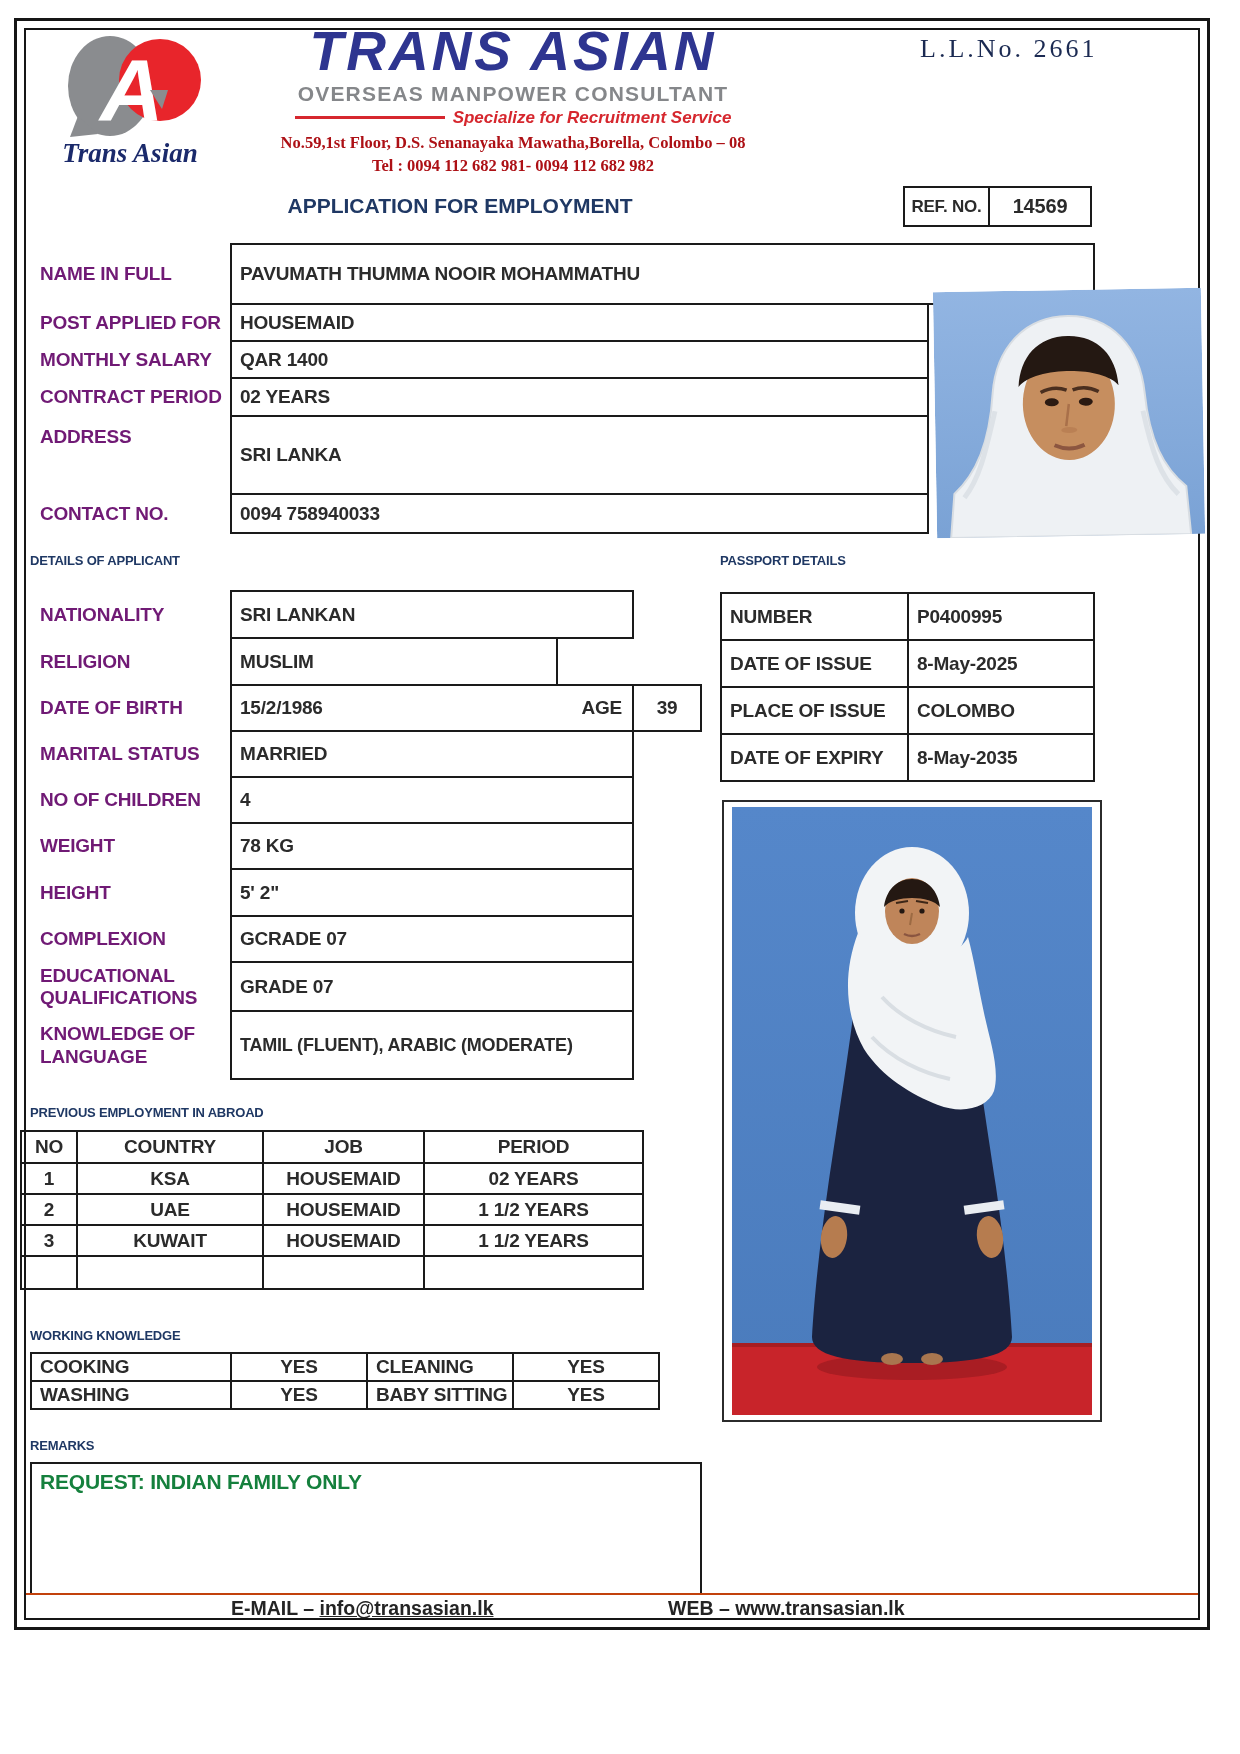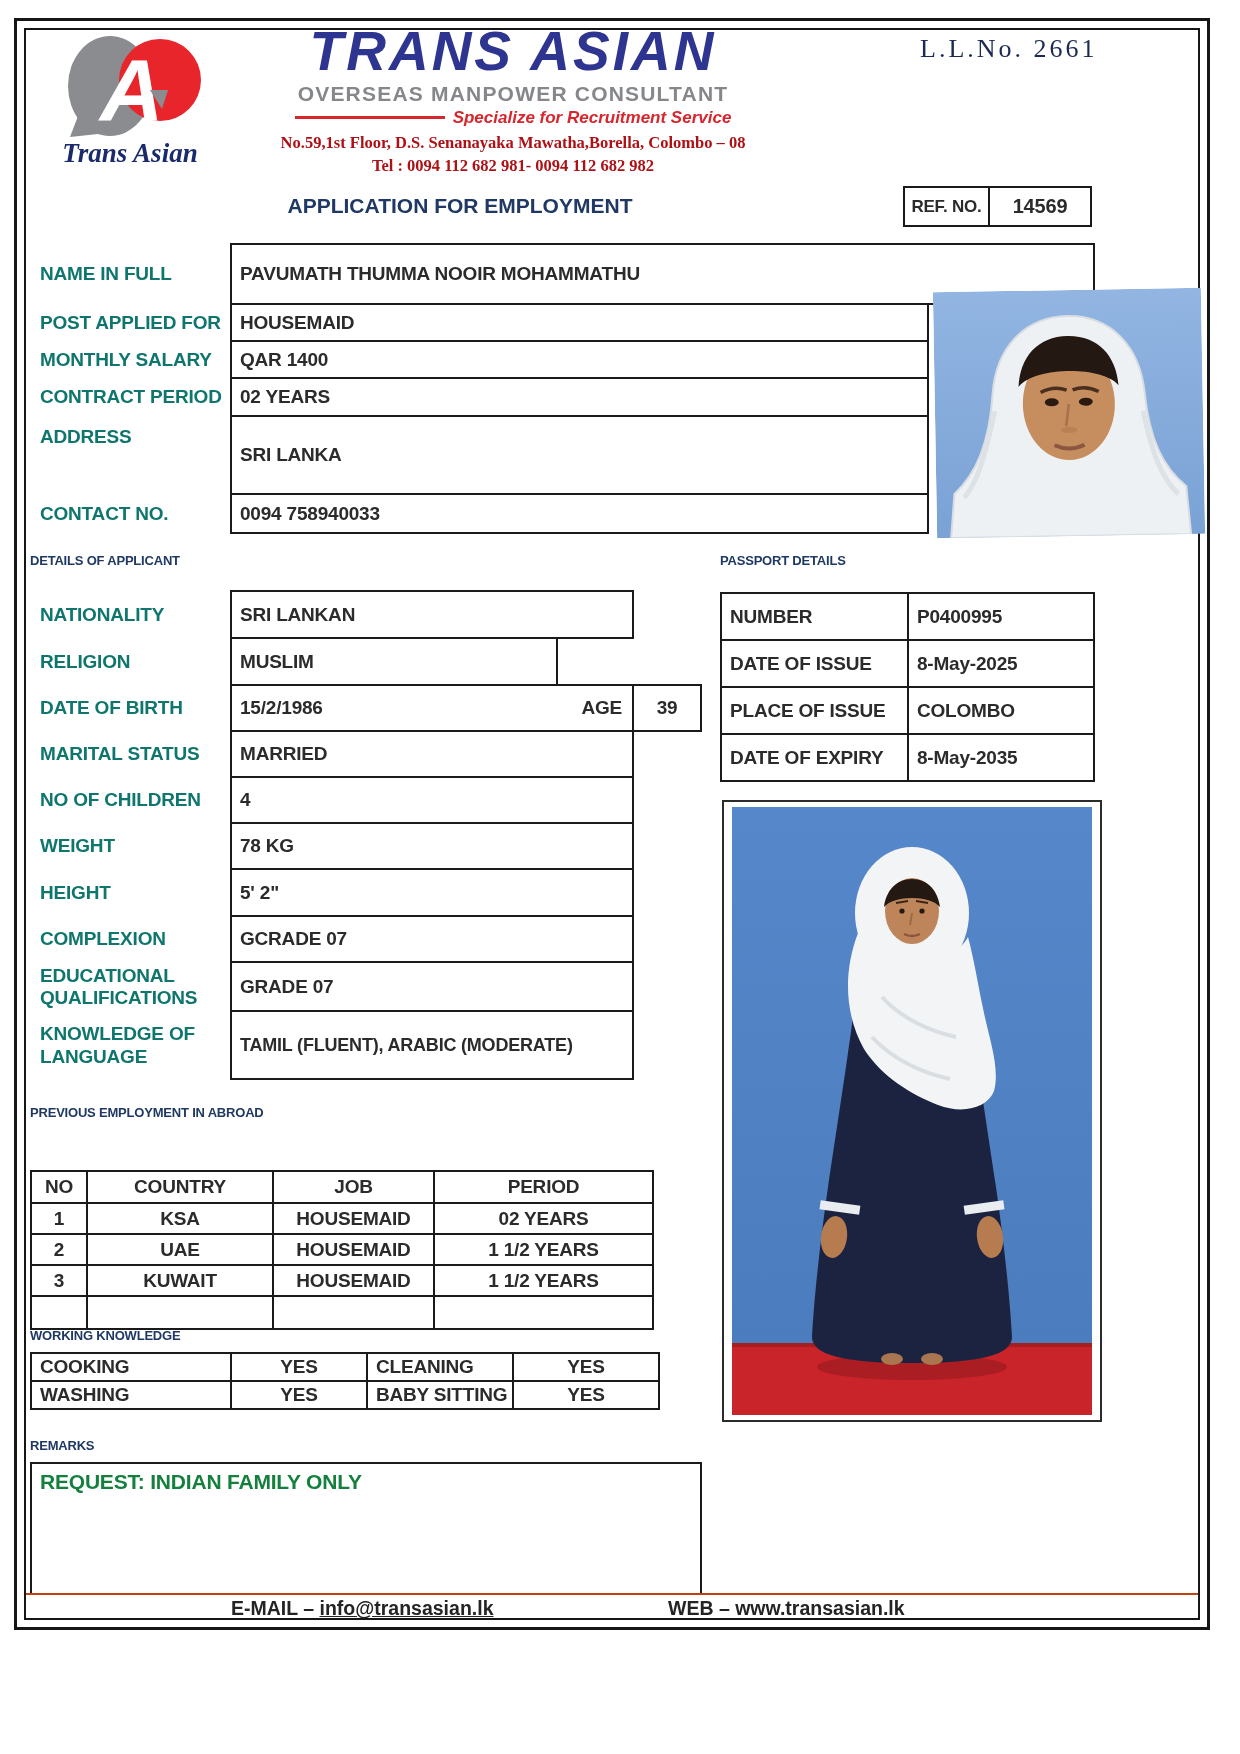--- a/index.html
+++ b/index.html
@@ -2,21 +2,21 @@
 <html><head>
 <meta charset="utf-8">
 <style>
   html,body{margin:0;padding:0;background:#ffffff;}
   .page{position:relative;width:1240px;height:1754px;background:#ffffff;
         font-family:"Liberation Sans",sans-serif;overflow:hidden;}
   .abs{position:absolute;box-sizing:border-box;}
   .frame-outer{left:14px;top:18px;width:1196px;height:1612px;border:3px solid #161616;}
   .frame-inner{left:24px;top:28px;width:1176px;height:1592px;border:2px solid #161616;}
   .hd{font-weight:bold;font-size:13px;color:#1f3864;letter-spacing:-0.2px;white-space:nowrap;}
-  .lbl{font-weight:bold;font-size:19px;color:#0f766e;letter-spacing:-0.2px;
+  .lbl{font-weight:bold;font-size:19px;color:#701a75;letter-spacing:-0.2px;
        display:flex;align-items:center;}
   .box{border:2px solid #1a1a1a;background:#fff;display:flex;align-items:center;
        padding-left:8px;font-weight:bold;font-size:19px;color:#2b2b2b;letter-spacing:-0.2px;}
   .center{justify-content:center;padding-left:0;}
   .brand-col{text-align:center;}
   .brand-name{font-size:55px;line-height:1.0;font-weight:bold;font-style:italic;
               color:#2e3590;letter-spacing:3px;white-space:nowrap;}
   .brand-sub{font-size:21px;font-weight:bold;color:#85878a;letter-spacing:1.2px;margin-top:3px;white-space:nowrap;}
   .brand-tagline{font-size:17px;font-style:italic;font-weight:bold;color:#d6272e;margin-top:2px;white-space:nowrap;}
   .tag-line-rule{display:inline-block;width:150px;border-top:3px solid #d6272e;vertical-align:4px;margin-right:8px;}
@@ -194,21 +194,21 @@
       <path d="M184,94 L196,96" stroke="#3c2617" stroke-width="2" fill="none"></path>
       <path d="M180,106 L178,118" stroke="#9c6a43" stroke-width="2" fill="none"></path>
       <path d="M172,127 Q180,131 188,127" stroke="#8a5540" stroke-width="2.5" fill="none"></path>
 
       <ellipse cx="160" cy="552" rx="11" ry="6" fill="#a9764f"></ellipse>
       <ellipse cx="200" cy="552" rx="11" ry="6" fill="#a9764f"></ellipse>
     </svg>
   </div>
 
   <div class="abs hd" style="left:30px;top:1105px;">PREVIOUS EMPLOYMENT IN ABROAD</div>
-  <table class="abs tbl" style="left:30px;top:1130px;margin-top:40px;">
+  <table class="abs tbl" style="left:20px;top:1130px;">
     <tbody>
         <tr>
       <th style="width:46px;height:30px;">NO</th>
       <th style="width:176px;">COUNTRY</th>
       <th style="width:151px;">JOB</th>
       <th style="width:209px;">PERIOD</th>
     </tr>
     <tr>
       <td style="height:29px;">1</td>
       <td>KSA</td>

